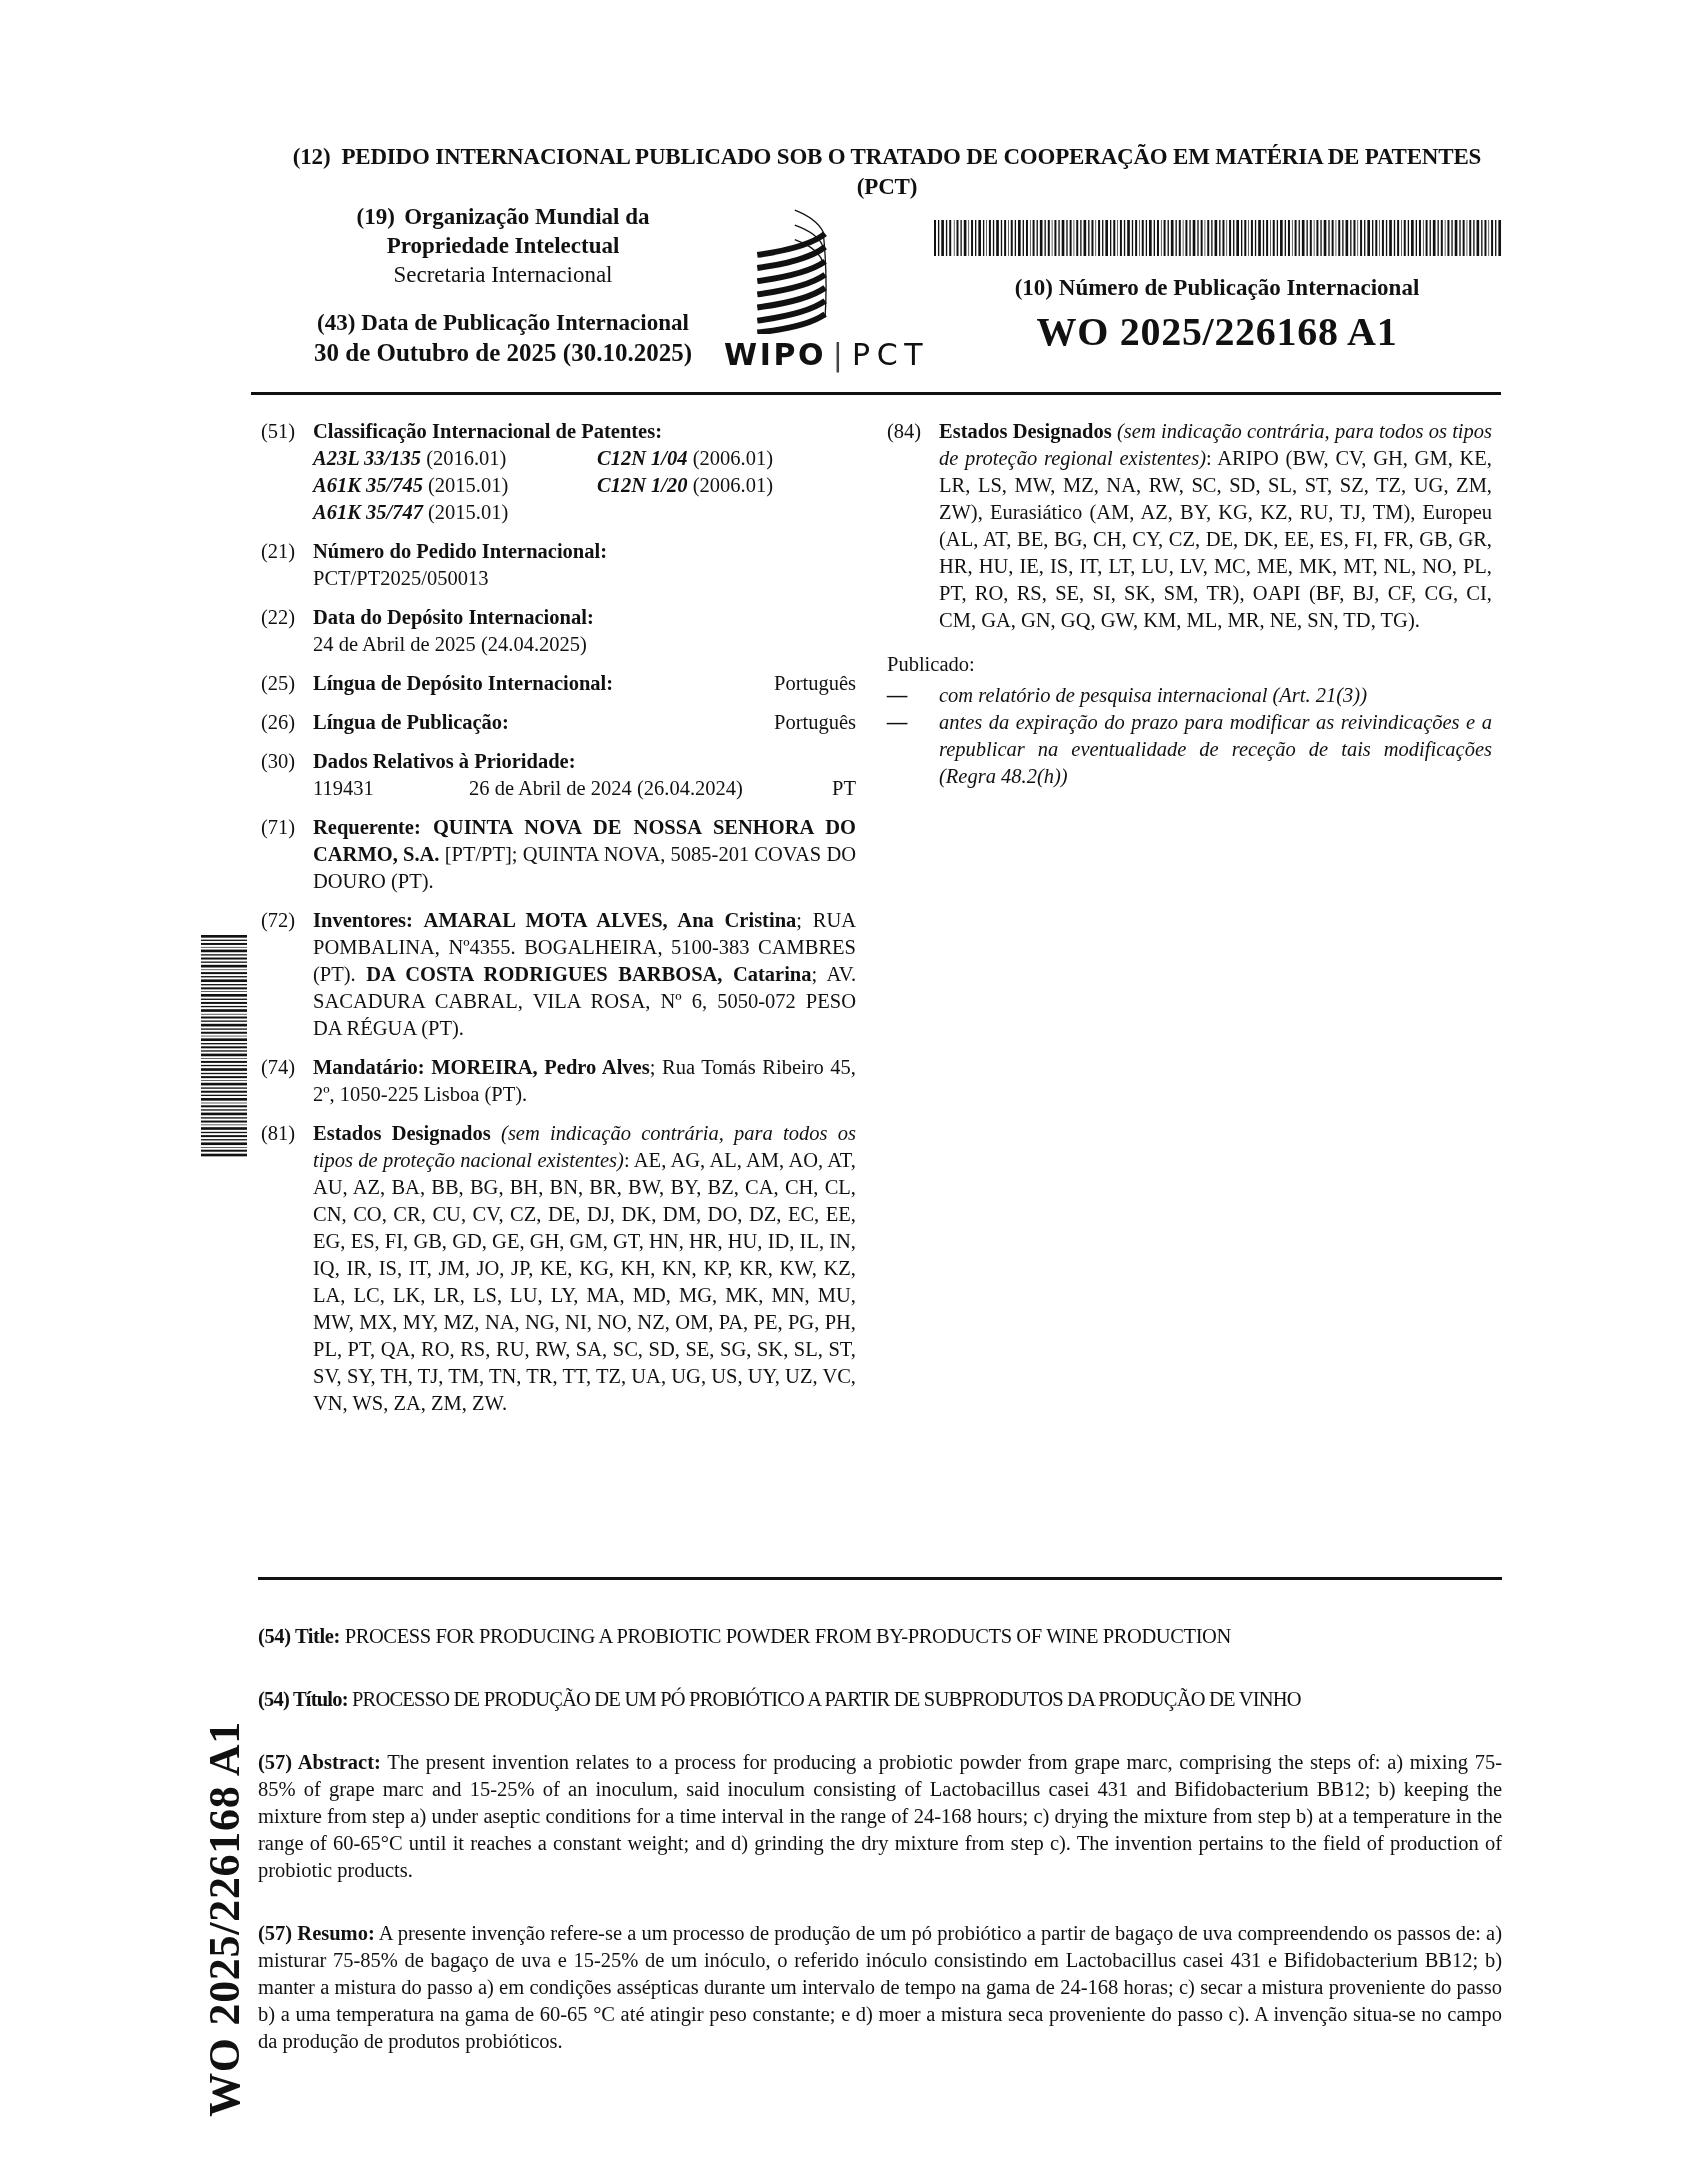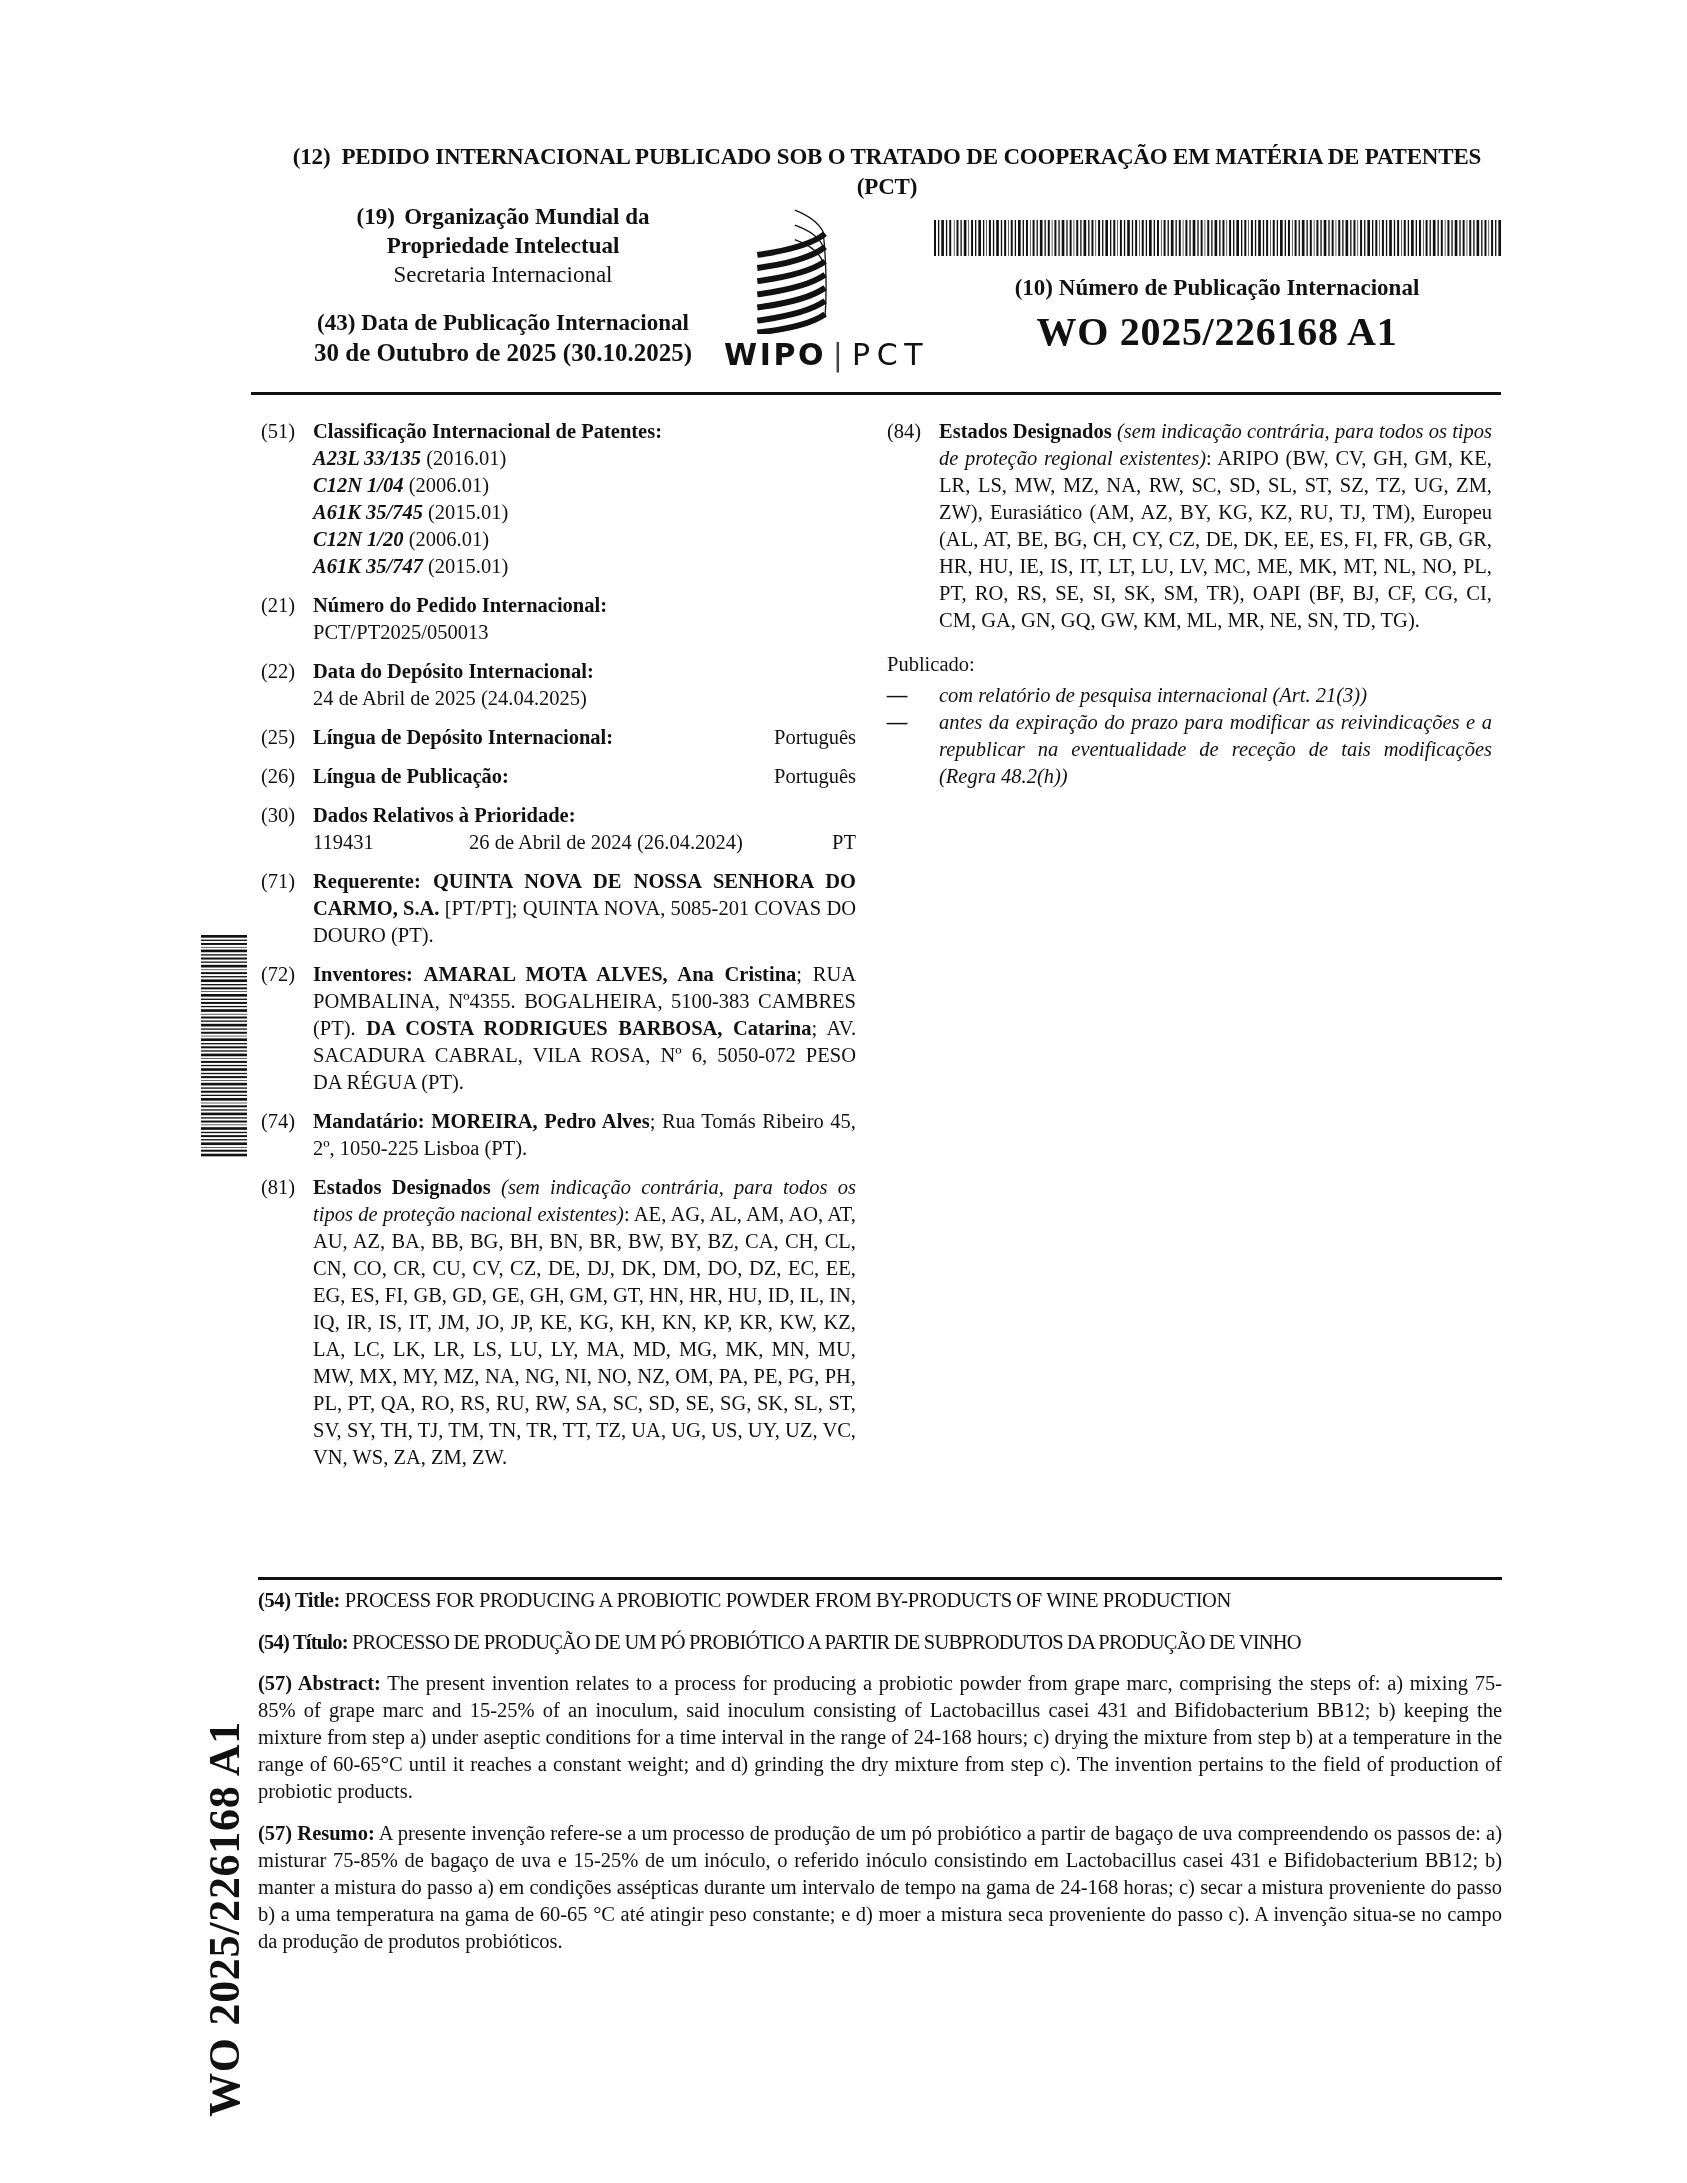--- a/index.html
+++ b/index.html
@@ -31,40 +31,40 @@
 
   
   .col { font-size: 20.5px; line-height: 27px; }
   #left-col { left: 261px; top: 418px; width: 595px; }
   #right-col { left: 887px; top: 418px; width: 605px; }
   .field { position: relative; padding-left: 52px; margin-bottom: 12px; }
   .field .fnum { position: absolute; left: 0; top: 0; font-weight: normal; }
   .field .flabel { font-weight: bold; }
   .just { text-align: justify; }
   .right { text-align: left; }
-  .ipc-row { display: flex; flex-direction: column; }
+  .ipc-row { display: flex; }
   .ipc-row span.c1 { width: 284px; }
   .ipc-code { font-weight: bold; font-style: italic; }
   .prio-row { display: flex; justify-content: space-between; gap: 17px; }
   .prio-row .pnum { width: 139px; }
   .prio-row .pdate { flex: 1; }
 
   .pub-heading { font-weight: normal; margin-top: 17px; margin-bottom: 4px; }
   .pub-item { position: relative; padding-left: 52px; }
   .pub-item .dash { position: absolute; left: 0; top: 0; font-weight: bold; }
 
   
   #side-barcode { left: 201px; top: 935px; width: 46px; height: 222px; }
   #side-number { left: 224px; top: 1919px; transform-origin: 0 0; transform: rotate(-90deg) translate(-50%, -50%);
                  font-size: 44px; font-weight: bold; white-space: nowrap; letter-spacing: 0.7px; }
 
   
   #bottom-rule { left: 258px; top: 1577px; width: 1244px; height: 2.6px; background: #111; }
   #bottom { left: 258px; top: 1587px; width: 1244px; font-size: 20.5px; line-height: 27px; }
-  #bottom .blk { margin-bottom: 14.6px; text-align: justify; }
+  #bottom .blk { margin-bottom: 14.6px; text-align: justify; margin-top: 36px; }
   #bottom .lbl { font-weight: bold; }
   #bottom .tight { letter-spacing: -0.4px; white-space: nowrap; }
 </style>
 </head>
 <body>
 
 <div id="hdr-title" class="abs">
   <span>(12)</span>&nbsp;
   <span>PEDIDO INTERNACIONAL PUBLICADO SOB O TRATADO DE COOPERAÇÃO EM MATÉRIA DE PATENTES (PCT)</span>
 </div>

